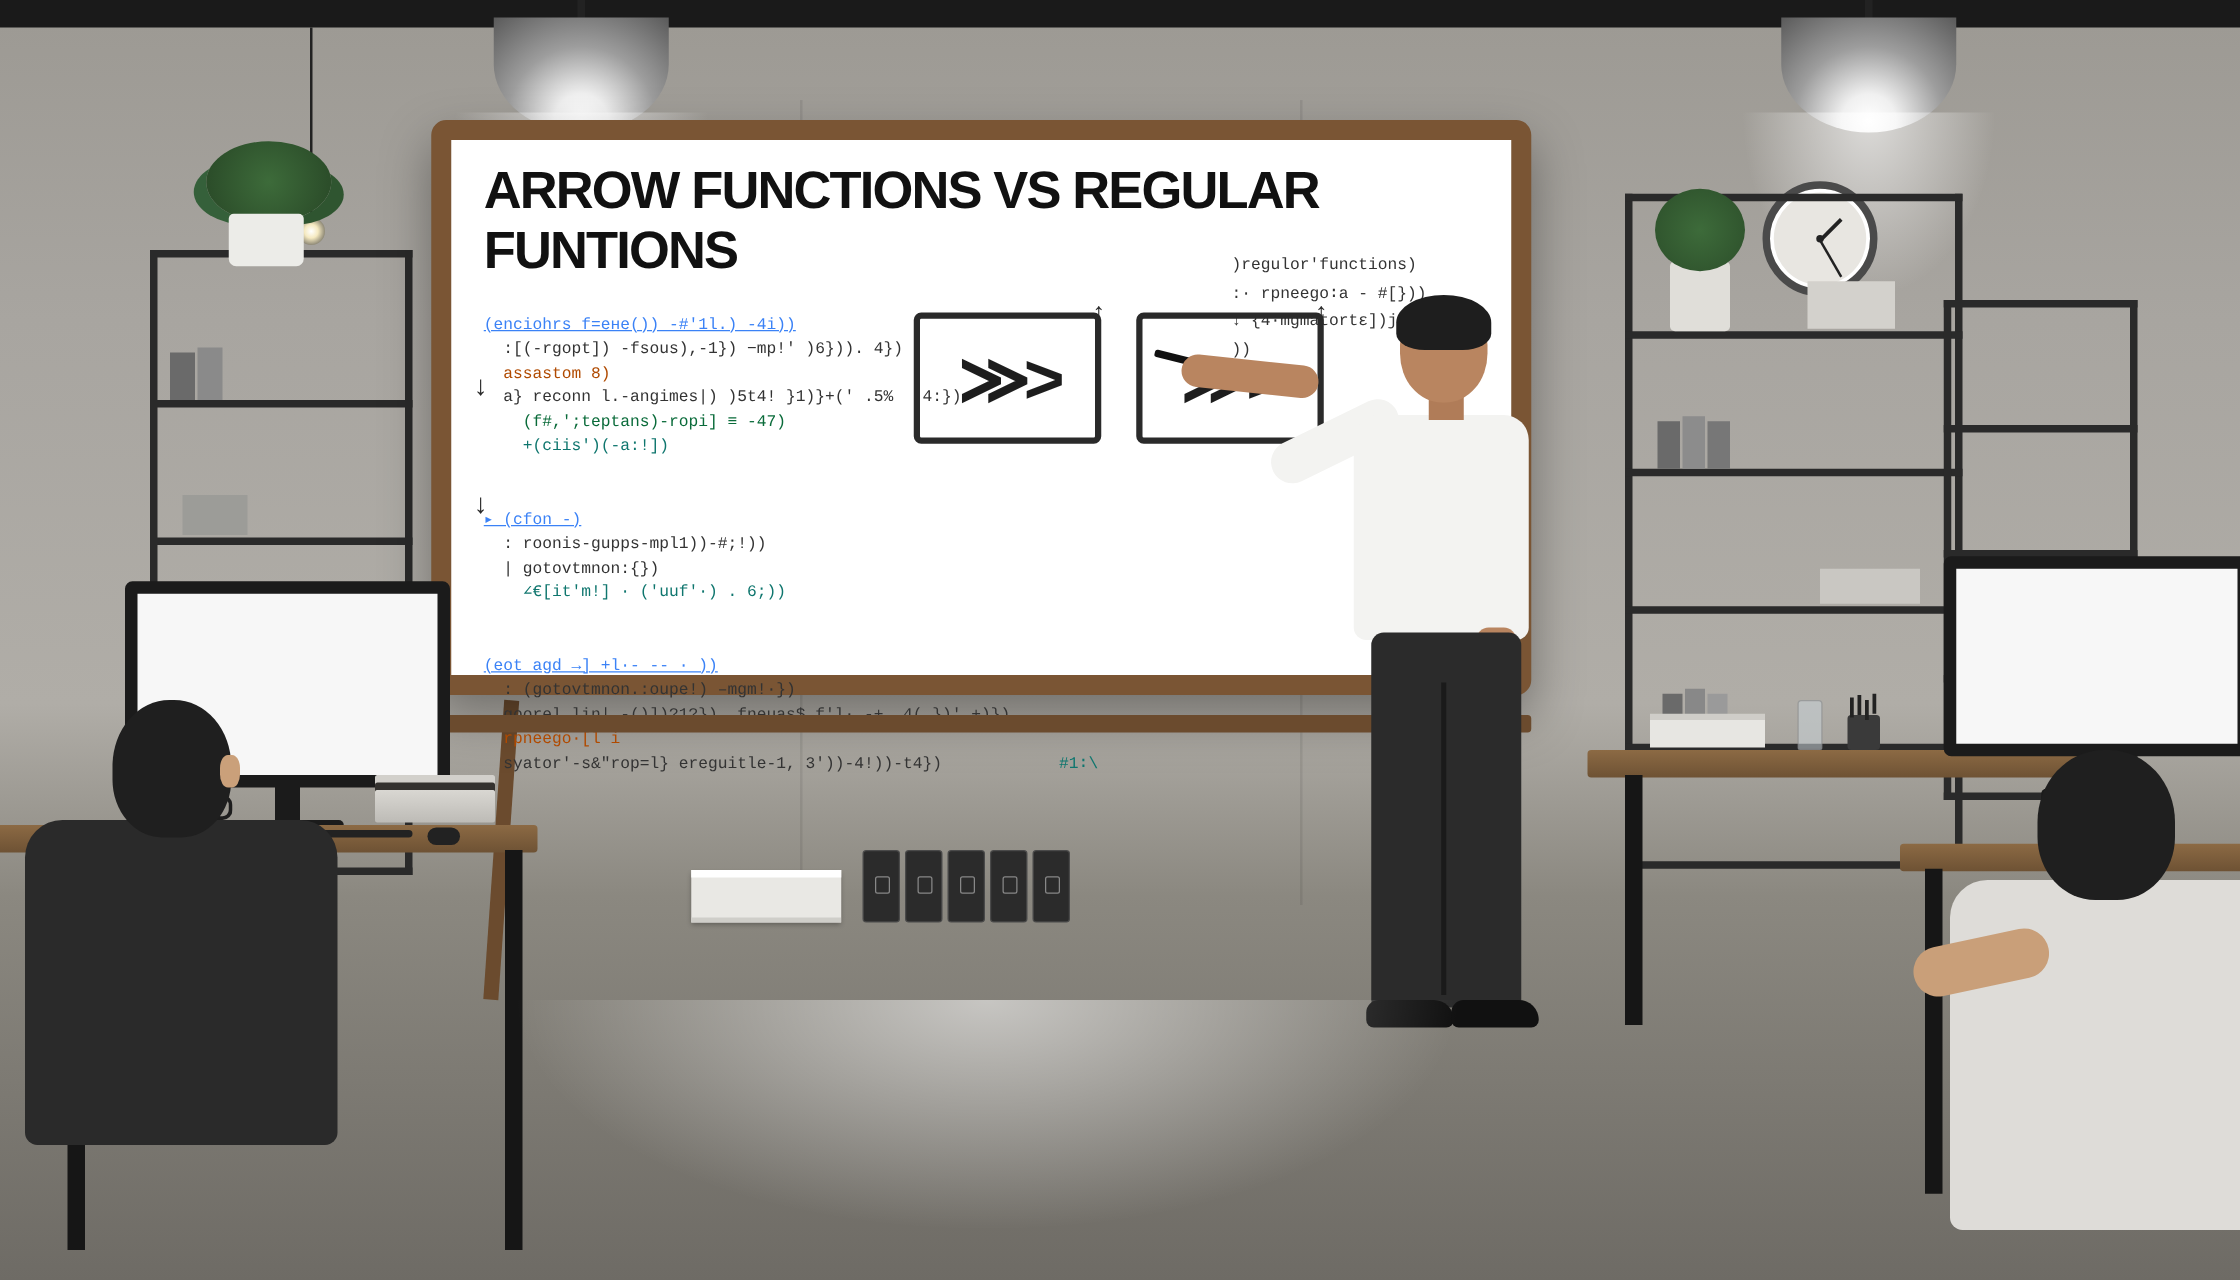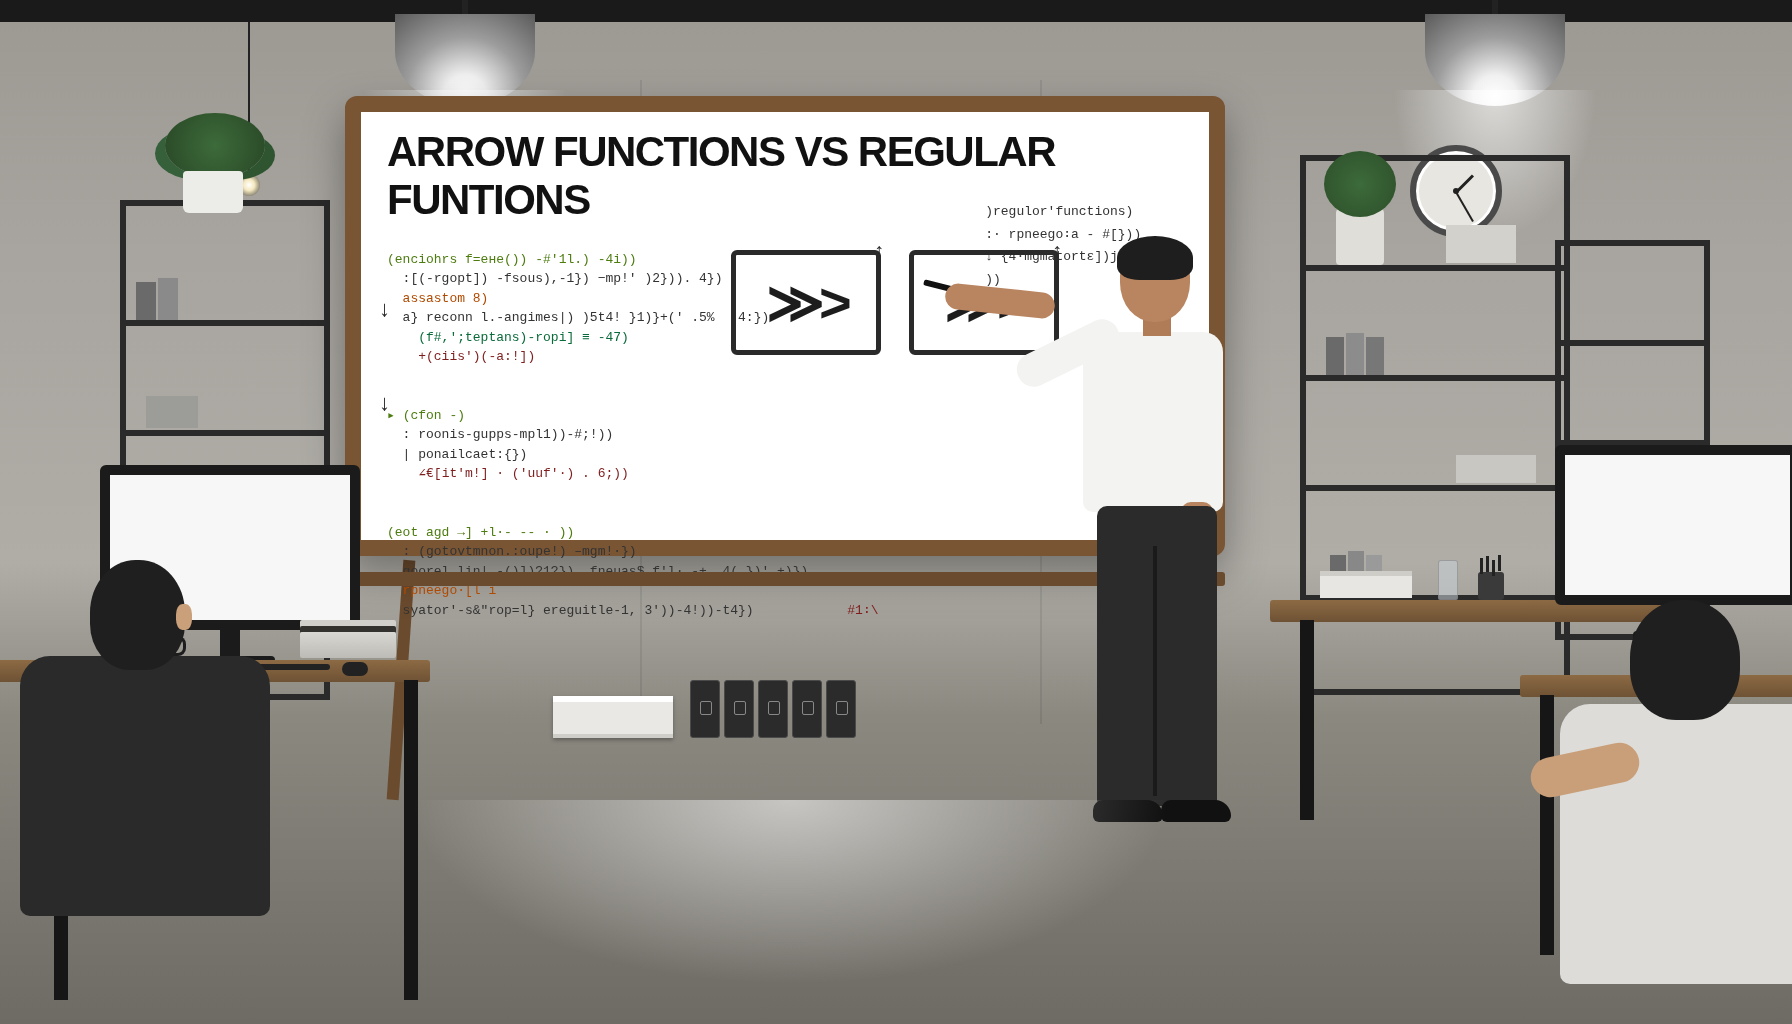--- a/index.html
+++ b/index.html
@@ -167,24 +167,24 @@
     color: #111;
     margin-bottom: 6px;
   }
   .code-block {
     font-family: "Courier New", monospace;
     font-size: 13px;
     line-height: 1.5;
     color: #333;
     white-space: pre;
   }
-  .code-block .k { color: #4d7c0f; }
+  .code-block .k { color: #3b82f6; text-decoration: underline; }
   .code-block .s { color: #0a6b3a; }
   .code-block .n { color: #b04a00; }
-  .code-block .c { color: #7f1d1d; }
+  .code-block .c { color: #0f766e; }
   .code-right {
     position: absolute;
     right: 60px; top: 66px;
     font-family: "Courier New", monospace;
     font-size: 13px;
     line-height: 1.75;
     color: #333;
     text-align: left;
     white-space: pre;
   }
@@ -483,32 +483,32 @@
   <div class="board-leg l"></div>
   <div class="board-leg r"></div>
 
   <div class="board-wrap">
     <div class="board-frame">
       <div class="board-inner">
         <div class="board-title">ARROW FUNCTIONS VS REGULAR FUNTIONS</div>
 
         <div class="code-block">
 <span class="k">(enciohrs f=eне()) -#'1l.) -4i))</span>
-<span>  :[(-rgopt]) -fsous),-1}) −mp!' )2})). 4})</span>
+<span>  :[(-rgopt]) -fsous),-1}) −mp!' )6})). 4})</span>
 <span class="n">  assastom 8)</span>
 <span>  a} reconn l.-angimes|) )5t4! }1)}+(' .5%  -4:})</span>
 <span class="s">    (f#,';teptans)-ropi] ≡ -47)</span>
 <span class="c">    +(ciis')(-a:!])</span>
         </div>
         <div class="flow-arrow" style="top:184px">↓</div>
 
         <div class="code-block">
 <span class="k">▸ (cfon -)</span>
 <span>  : roonis-gupps-mpl1))-#;!))</span>
-<span>  | ponailcaet:{})</span>
+<span>  | gotovtmnon:{})</span>
 <span class="c">    ∠€[it'm!] · (′uuf'·) . 6;))</span>
         </div>
         <div class="flow-arrow" style="top:278px">↓</div>
 
         <div class="code-block">
 <span class="k">(eot agd →] +l·- -- · ))</span>
 <span>  : (gotovtmnon.:oupe!) –mgm!·})</span>
 <span>  goorel lin|.-()])?1?}), fneuas$ f'l· -+  4(.})',+)})</span>
 <span class="n">  rpneego·[l i</span>
 <span>  syator'-s&amp;"rop=l} ereguitle-1, 3'))-4!))-t4})</span>            <span class="c">#1∶\</span>

